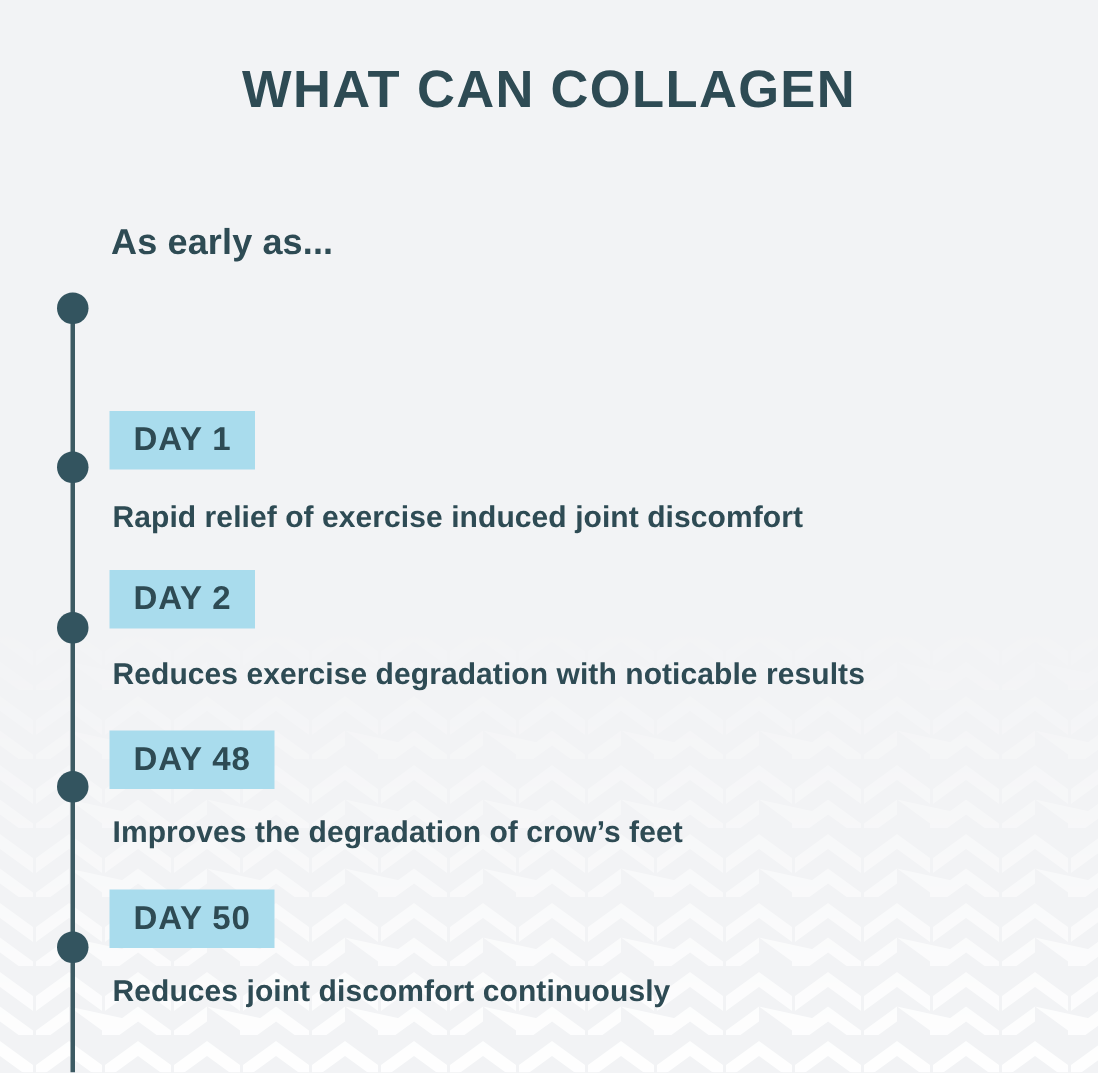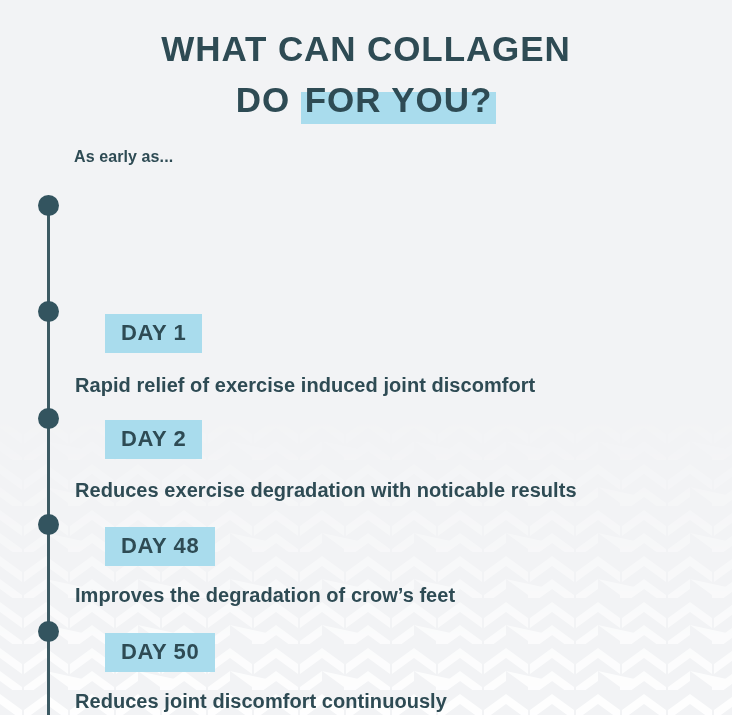--- a/index.html
+++ b/index.html
@@ -30,21 +30,21 @@
   
   #page {
     position: relative;
     z-index: 2;
     width: 732px;
     height: 715px;
   }
 
   
   #heading {
-    padding-top: 23px;
+    padding-top: 34px;
     text-align: center;
   }
   .head-line {
     font-size: 35px;
     font-weight: bold;
     letter-spacing: 0.9px;
     color: #2e4b54;
     line-height: 51px;
     white-space: nowrap;
   }
@@ -63,21 +63,21 @@
     bottom: 1px;
     background: #a9dced;
     z-index: -1;
   }
 
   
   #early-label {
     position: absolute;
     left: 74px;
     top: 148px;
-    font-size: 16px;
+    font-size: 24px;
     font-weight: bold;
     color: #2e4b54;
     letter-spacing: 0.1px;
   }
 
   
   #timeline-line {
     position: absolute;
     left: 47px;
     top: 205px;
@@ -107,21 +107,20 @@
     left: 73px;
     display: inline-block;
     background: #a9dced;
     color: #2e4b54;
     font-size: 22px;
     font-weight: bold;
     letter-spacing: 0.6px;
     padding: 7px 16px 8px 16px;
     line-height: 24px;
     white-space: nowrap;
-    margin-left: 32px;
   }
   .desc {
     position: absolute;
     left: 75px;
     font-size: 20px;
     font-weight: bold;
     color: #2e4b54;
     letter-spacing: 0.05px;
     white-space: nowrap;
     text-align: center;
@@ -154,23 +153,20 @@
       <rect x="0" y="0" width="732" height="715" fill="url(#fadeMask)"></rect>
     </mask>
   </defs>
   <rect x="0" y="0" width="732" height="715" fill="url(#chev)" mask="url(#bottomOnly)"></rect>
 </svg>
 
 <div id="page">
 
   <div id="heading">
     <div class="head-line">WHAT CAN COLLAGEN</div>
-    <div class="head-line head-line-2">
-      <span>DO</span><span>&nbsp;</span><span class="hl-mark">FOR YOU?</span>
-    </div>
   </div>
 
   <div id="early-label">As early as...</div>
 
   <div id="timeline-line"></div>
 
   <div class="timeline-dot" style="top:195px"></div>
   <div class="timeline-dot" style="top:301px"></div>
   <div class="timeline-dot" style="top:408px"></div>
   <div class="timeline-dot" style="top:514px"></div>

